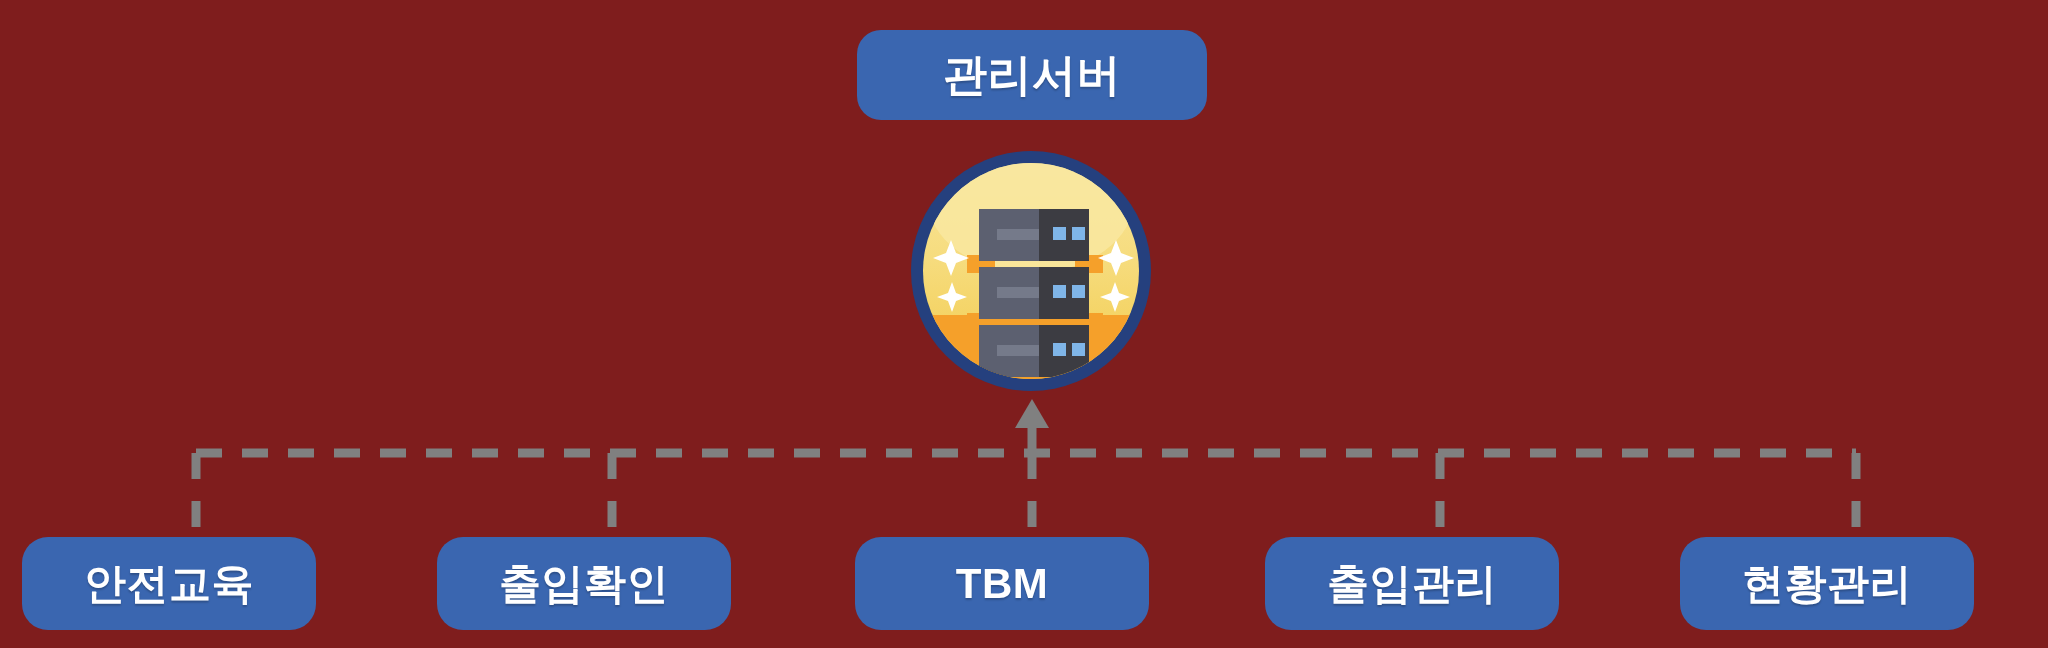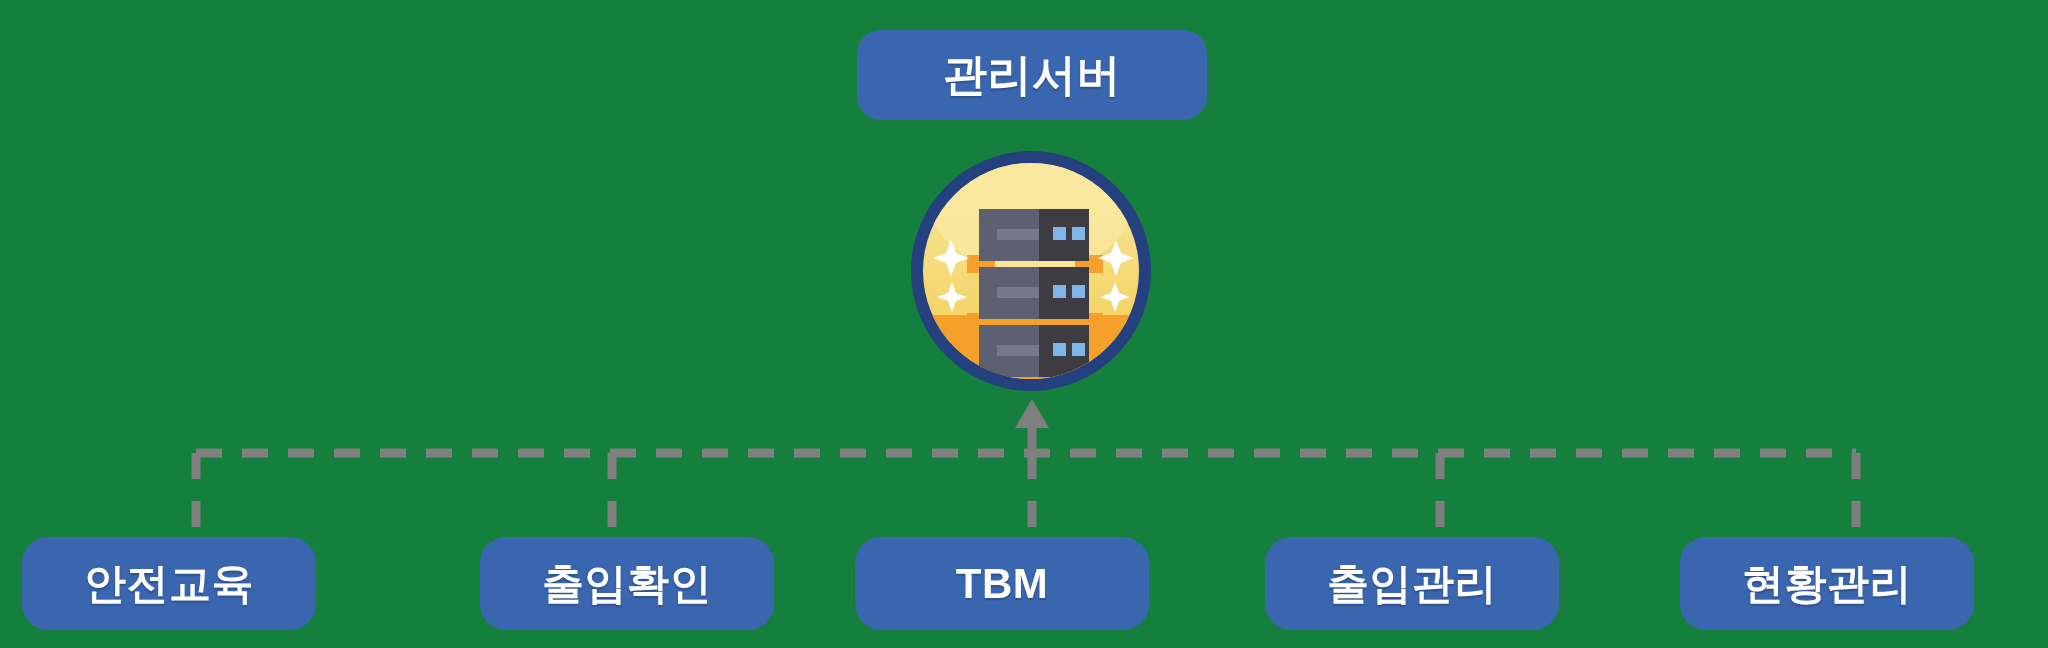--- a/index.html
+++ b/index.html
@@ -11,21 +11,21 @@
   body {
     width: 2048px;
     height: 648px;
     font-family: "Liberation Sans", "DejaVu Sans", sans-serif;
     overflow: hidden;
   }
   #stage {
     position: relative;
     width: 2048px;
     height: 648px;
-    background: #15803d;
+    background: #7f1d1d;
   }
 
   
   .node {
     position: absolute;
     box-sizing: border-box;
     display: flex;
     align-items: center;
     justify-content: center;
     border-radius: 26px;
@@ -44,21 +44,21 @@
     border-radius: 24px;
   }
   .node-leaf {
     top: 537px;
     width: 294px;
     height: 93px;
     font-size: 42px;
     border-radius: 26px;
   }
   .leaf-0 { left: 22px; }
-  .leaf-1 { left: 437px; margin-left: 43px; }
+  .leaf-1 { left: 437px; }
   .leaf-2 { left: 855px; }
   .leaf-3 { left: 1265px; }
   .leaf-4 { left: 1680px; }
 
   
   #connectors {
     position: absolute;
     left: 0;
     top: 0;
     width: 2048px;

